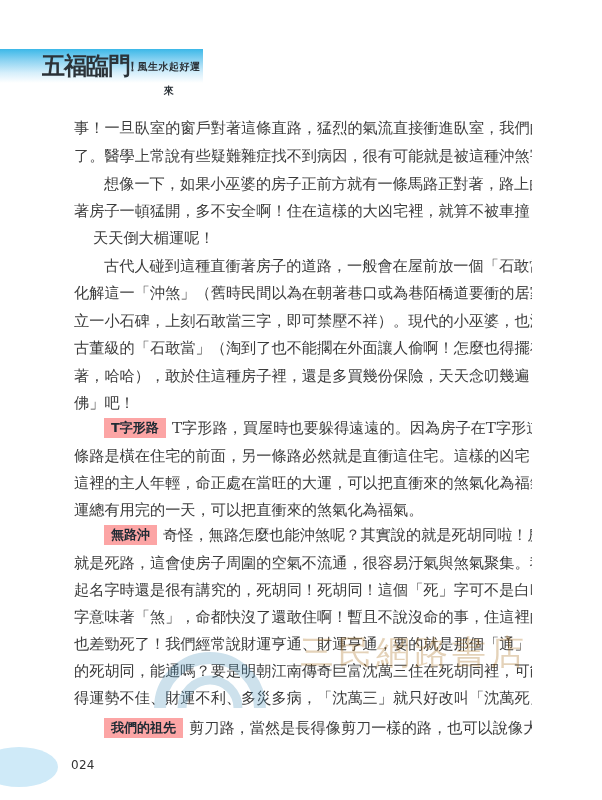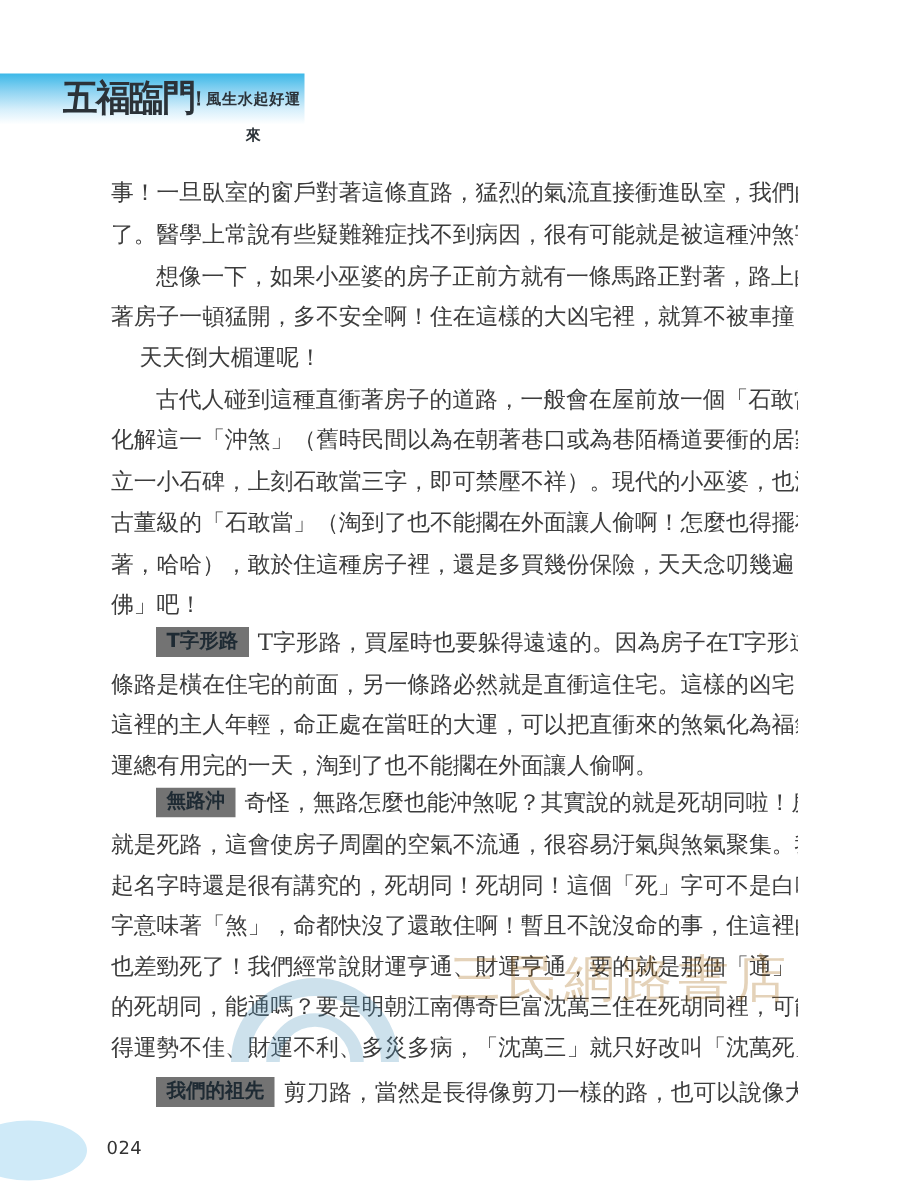--- a/index.html
+++ b/index.html
@@ -68,21 +68,21 @@
       white-space: nowrap;
       overflow: hidden;
       color: #3c3c3c;
     }
     .indent {
       padding-left: 30px;
       box-sizing: border-box;
     }
     .tag {
       display: inline-block;
-      background: #737373;
+      background: #fca5a5;
       font-family: "DejaVu Sans", "Liberation Sans", sans-serif;
       font-weight: bold;
       font-size: 13px;
       line-height: 20px;
       padding: 0 7px;
       color: #1e2a33;
       margin-right: 6px;
       vertical-align: top;
     }
     .watermark {
@@ -159,21 +159,21 @@
 <div class="text-line" style="top:311px;">立一小石碑，上刻石敢當三字，即可禁壓不祥）。現代的小巫婆，也淘不到這種</div>
 <div class="text-line" style="top:338px;">古董級的「石敢當」（淘到了也不能擱在外面讓人偷啊！怎麼也得擺在屋裡珍藏</div>
 <div class="text-line" style="top:366px;">著，哈哈），敢於住這種房子裡，還是多買幾份保險，天天念叨幾遍「阿彌陀</div>
 <div class="text-line" style="top:393px;">佛」吧！</div>
 
 <div class="text-line indent" style="top:418px;">
   <span class="tag">T字形路</span><span>T字形路，買屋時也要躲得遠遠的。因為房子在T字形道路前，一</span>
 </div>
 <div class="text-line" style="top:446px;">條路是橫在住宅的前面，另一條路必然就是直衝這住宅。這樣的凶宅，除非住在</div>
 <div class="text-line" style="top:473px;">這裡的主人年輕，命正處在當旺的大運，可以把直衝來的煞氣化為福氣。不過旺</div>
-<div class="text-line" style="top:500px;">運總有用完的一天，淘到了也不能擱在外面讓人偷啊。</div>
+<div class="text-line" style="top:500px;">運總有用完的一天，可以把直衝來的煞氣化為福氣。</div>
 
 <div class="text-line indent" style="top:525px;">
   <span class="tag">無路沖</span><span>奇怪，無路怎麼也能沖煞呢？其實說的就是死胡同啦！房子前面</span>
 </div>
 <div class="text-line" style="top:553px;">就是死路，這會使房子周圍的空氣不流通，很容易汙氣與煞氣聚集。我們的祖先</div>
 <div class="text-line" style="top:580px;">起名字時還是很有講究的，死胡同！死胡同！這個「死」字可不是白叫的哦！死</div>
 <div class="text-line" style="top:607px;">字意味著「煞」，命都快沒了還敢住啊！暫且不說沒命的事，住這裡的財運應該</div>
 <div class="text-line" style="top:634px;">也差勁死了！我們經常說財運亨通、財運亨通，要的就是那個「通」，可這天殺</div>
 <div class="text-line" style="top:661px;">的死胡同，能通嗎？要是明朝江南傳奇巨富沈萬三住在死胡同裡，可能也會被沖</div>
 <div class="text-line" style="top:688px;">得運勢不佳、財運不利、多災多病，「沈萬三」就只好改叫「沈萬死」了。</div>

